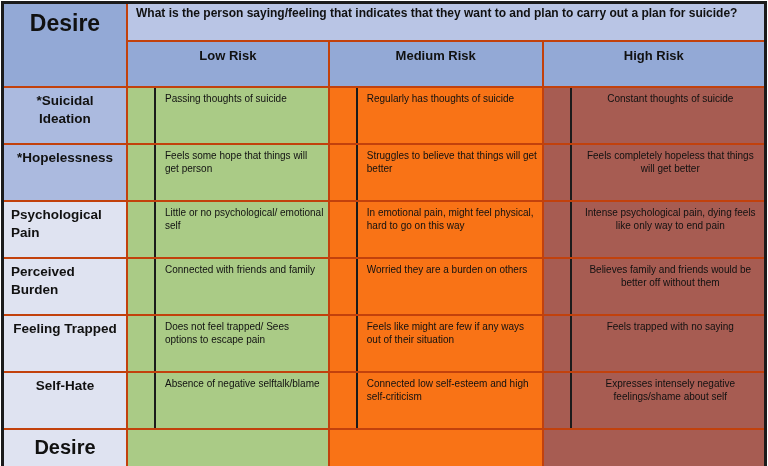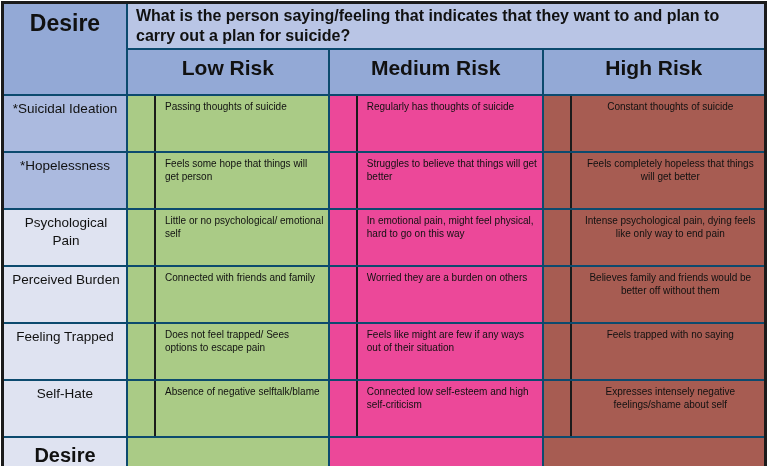--- a/index.html
+++ b/index.html
@@ -5,76 +5,76 @@
   html,body{margin:0;padding:0;background:#ffffff;}
   body{width:768px;height:466px;overflow:hidden;font-family:"Liberation Sans",sans-serif;}
   table.risk-table{
     border-collapse:collapse;
     table-layout:fixed;
     width:766px;height:464px;
     margin:1px 0 0 1px;
     border:3px solid #1b1b1b;
     background:#ffffff;
   }
-  td{border:2px solid #0c4a6e;vertical-align:top;padding:0;overflow:hidden;}
+  td{border:2px solid #c2410c;vertical-align:top;padding:0;overflow:hidden;}
   
   col.c-label{width:124px;}
   col.c-low{width:201px;}
   col.c-med{width:213px;}
   col.c-high{width:222px;}
   
   .desire-top{
     background:#93a9d6;
     text-align:center;
     font-weight:bold;
     font-size:23px;
     padding-top:6px;
     color:#111;
   }
   .question-cell{
     background:#b9c5e5;
     font-weight:bold;
-    font-size:16px;
+    font-size:12px;
     line-height:1.25;
     padding:2px 6px 2px 8px;
     color:#111;
     height:32px;
   }
   .risk-header{
     background:#93a9d6;
     text-align:center;
     font-weight:bold;
-    font-size:21px;
+    font-size:13px;
     padding-top:6px;
     color:#111;
     height:38px;
   }
   
   .lab{
-    font-weight:normal;
+    font-weight:bold;
     font-size:13.5px;
     line-height:1.3;
     padding:4px 5px 0 5px;
     color:#111;
   }
   .lab-dark{background:#abbadf;}
   .lab-light{background:#dfe3f1;}
   .lab-center{text-align:center;}
-  .lab-left{text-align:center;padding-left:7px;}
+  .lab-left{text-align:left;padding-left:7px;}
   .desire-bottom{
     background:#dfe3f1;
     text-align:center;
     font-weight:bold;
     font-size:20px;
     padding-top:6px;
     color:#111;
   }
   
   .risk-low{background:#aacb86;}
-  .risk-med{background:#ec4899;margin-left:36px;}
+  .risk-med{background:#f97316;margin-left:36px;}
   .risk-high{background:#a75c52;text-align:center;}
   .cellwrap{display:flex;height:100%;}
   .strip{width:26px;flex:0 0 26px;border-right:2px solid #1b1b1b;}
   .celltext{
     flex:1;
     font-size:10px;
     line-height:1.32;
     padding:4px 4px 0 9px;
     color:#111;
   }

